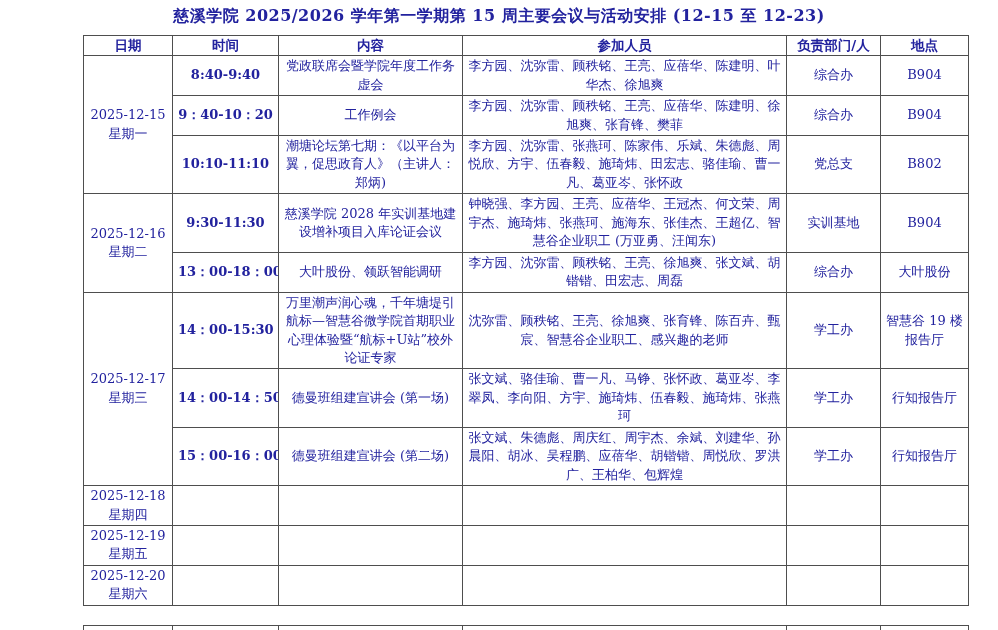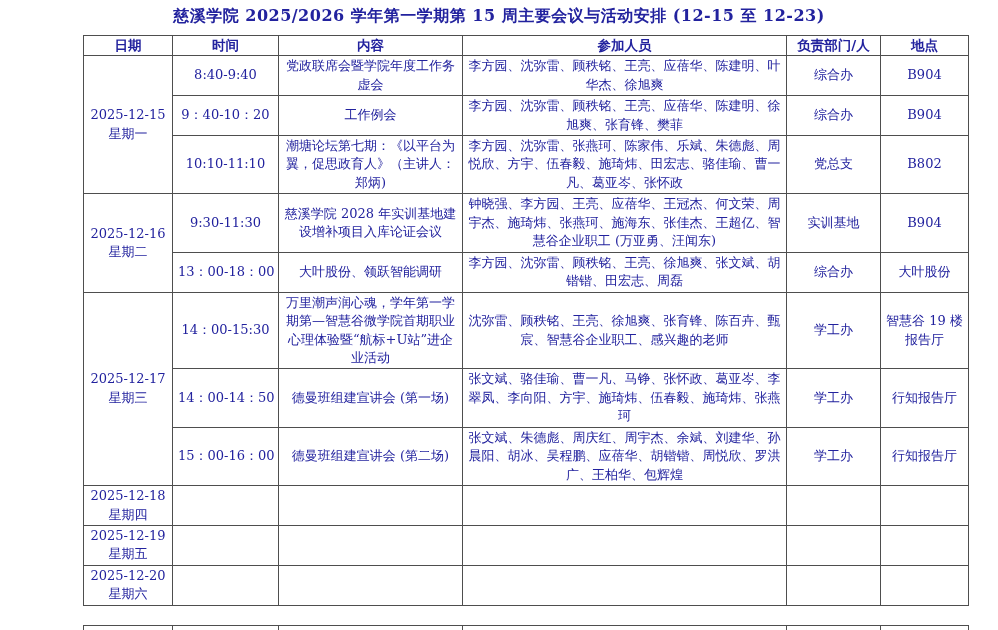--- a/index.html
+++ b/index.html
@@ -49,21 +49,21 @@
   table.sched th {
     font-weight: bold;
     font-size: 13.5px;
     height: 17px;
     padding: 0 4px;
   }
   td.date-cell {
     font-size: 12.5px;
     line-height: 1.4;
   }
-  td.time-cell { font-size: 13px; white-space: nowrap; }
+  td.time-cell { font-size: 13px; white-space: nowrap; font-weight: bold; }
   td.content-cell { font-size: 13px; }
   td.participants-cell { font-size: 13px; }
   td.dept-cell { font-size: 13px; }
   td.location-cell { font-size: 13px; }
 </style>
 </head>
 <body>
 
 <div class="page">
   <div class="title">慈溪学院 2025/2026 学年第一学期第 15 周主要会议与活动安排 (12-15 至 12-23)</div>
@@ -130,21 +130,21 @@
           <td class="participants-cell">李方园、沈弥雷、顾秩铭、王亮、徐旭爽、张文斌、胡锴锴、田宏志、周磊</td>
           <td class="dept-cell">综合办</td>
           <td class="location-cell">大叶股份</td>
         </tr>
         <tr style="height: 73px;">
           <td class="date-cell" rowspan="3">
             <div>2025-12-17</div>
             <div>星期三</div>
           </td>
           <td class="time-cell">14：00-15:30</td>
-          <td class="content-cell">万里潮声润心魂，学年第一学期第—智慧谷微学院首期职业心理体验暨“航标+U站”进企业活动</td>
+          <td class="content-cell">万里潮声润心魂，千年塘堤引航标—智慧谷微学院首期职业心理体验暨“航标+U站”校外论证专家</td>
           <td class="participants-cell">沈弥雷、顾秩铭、王亮、徐旭爽、张育锋、陈百卉、甄宸、智慧谷企业职工、感兴趣的老师</td>
           <td class="dept-cell">学工办</td>
           <td class="location-cell">智慧谷 19 楼报告厅</td>
         </tr>
         <tr style="height: 56px;">
           <td class="time-cell">14：00-14：50</td>
           <td class="content-cell">德曼班组建宣讲会 (第一场)</td>
           <td class="participants-cell">张文斌、骆佳瑜、曹一凡、马铮、张怀政、葛亚岑、李翠凤、李向阳、方宇、施琦炜、伍春毅、施琦炜、张燕珂</td>
           <td class="dept-cell">学工办</td>
           <td class="location-cell">行知报告厅</td>

